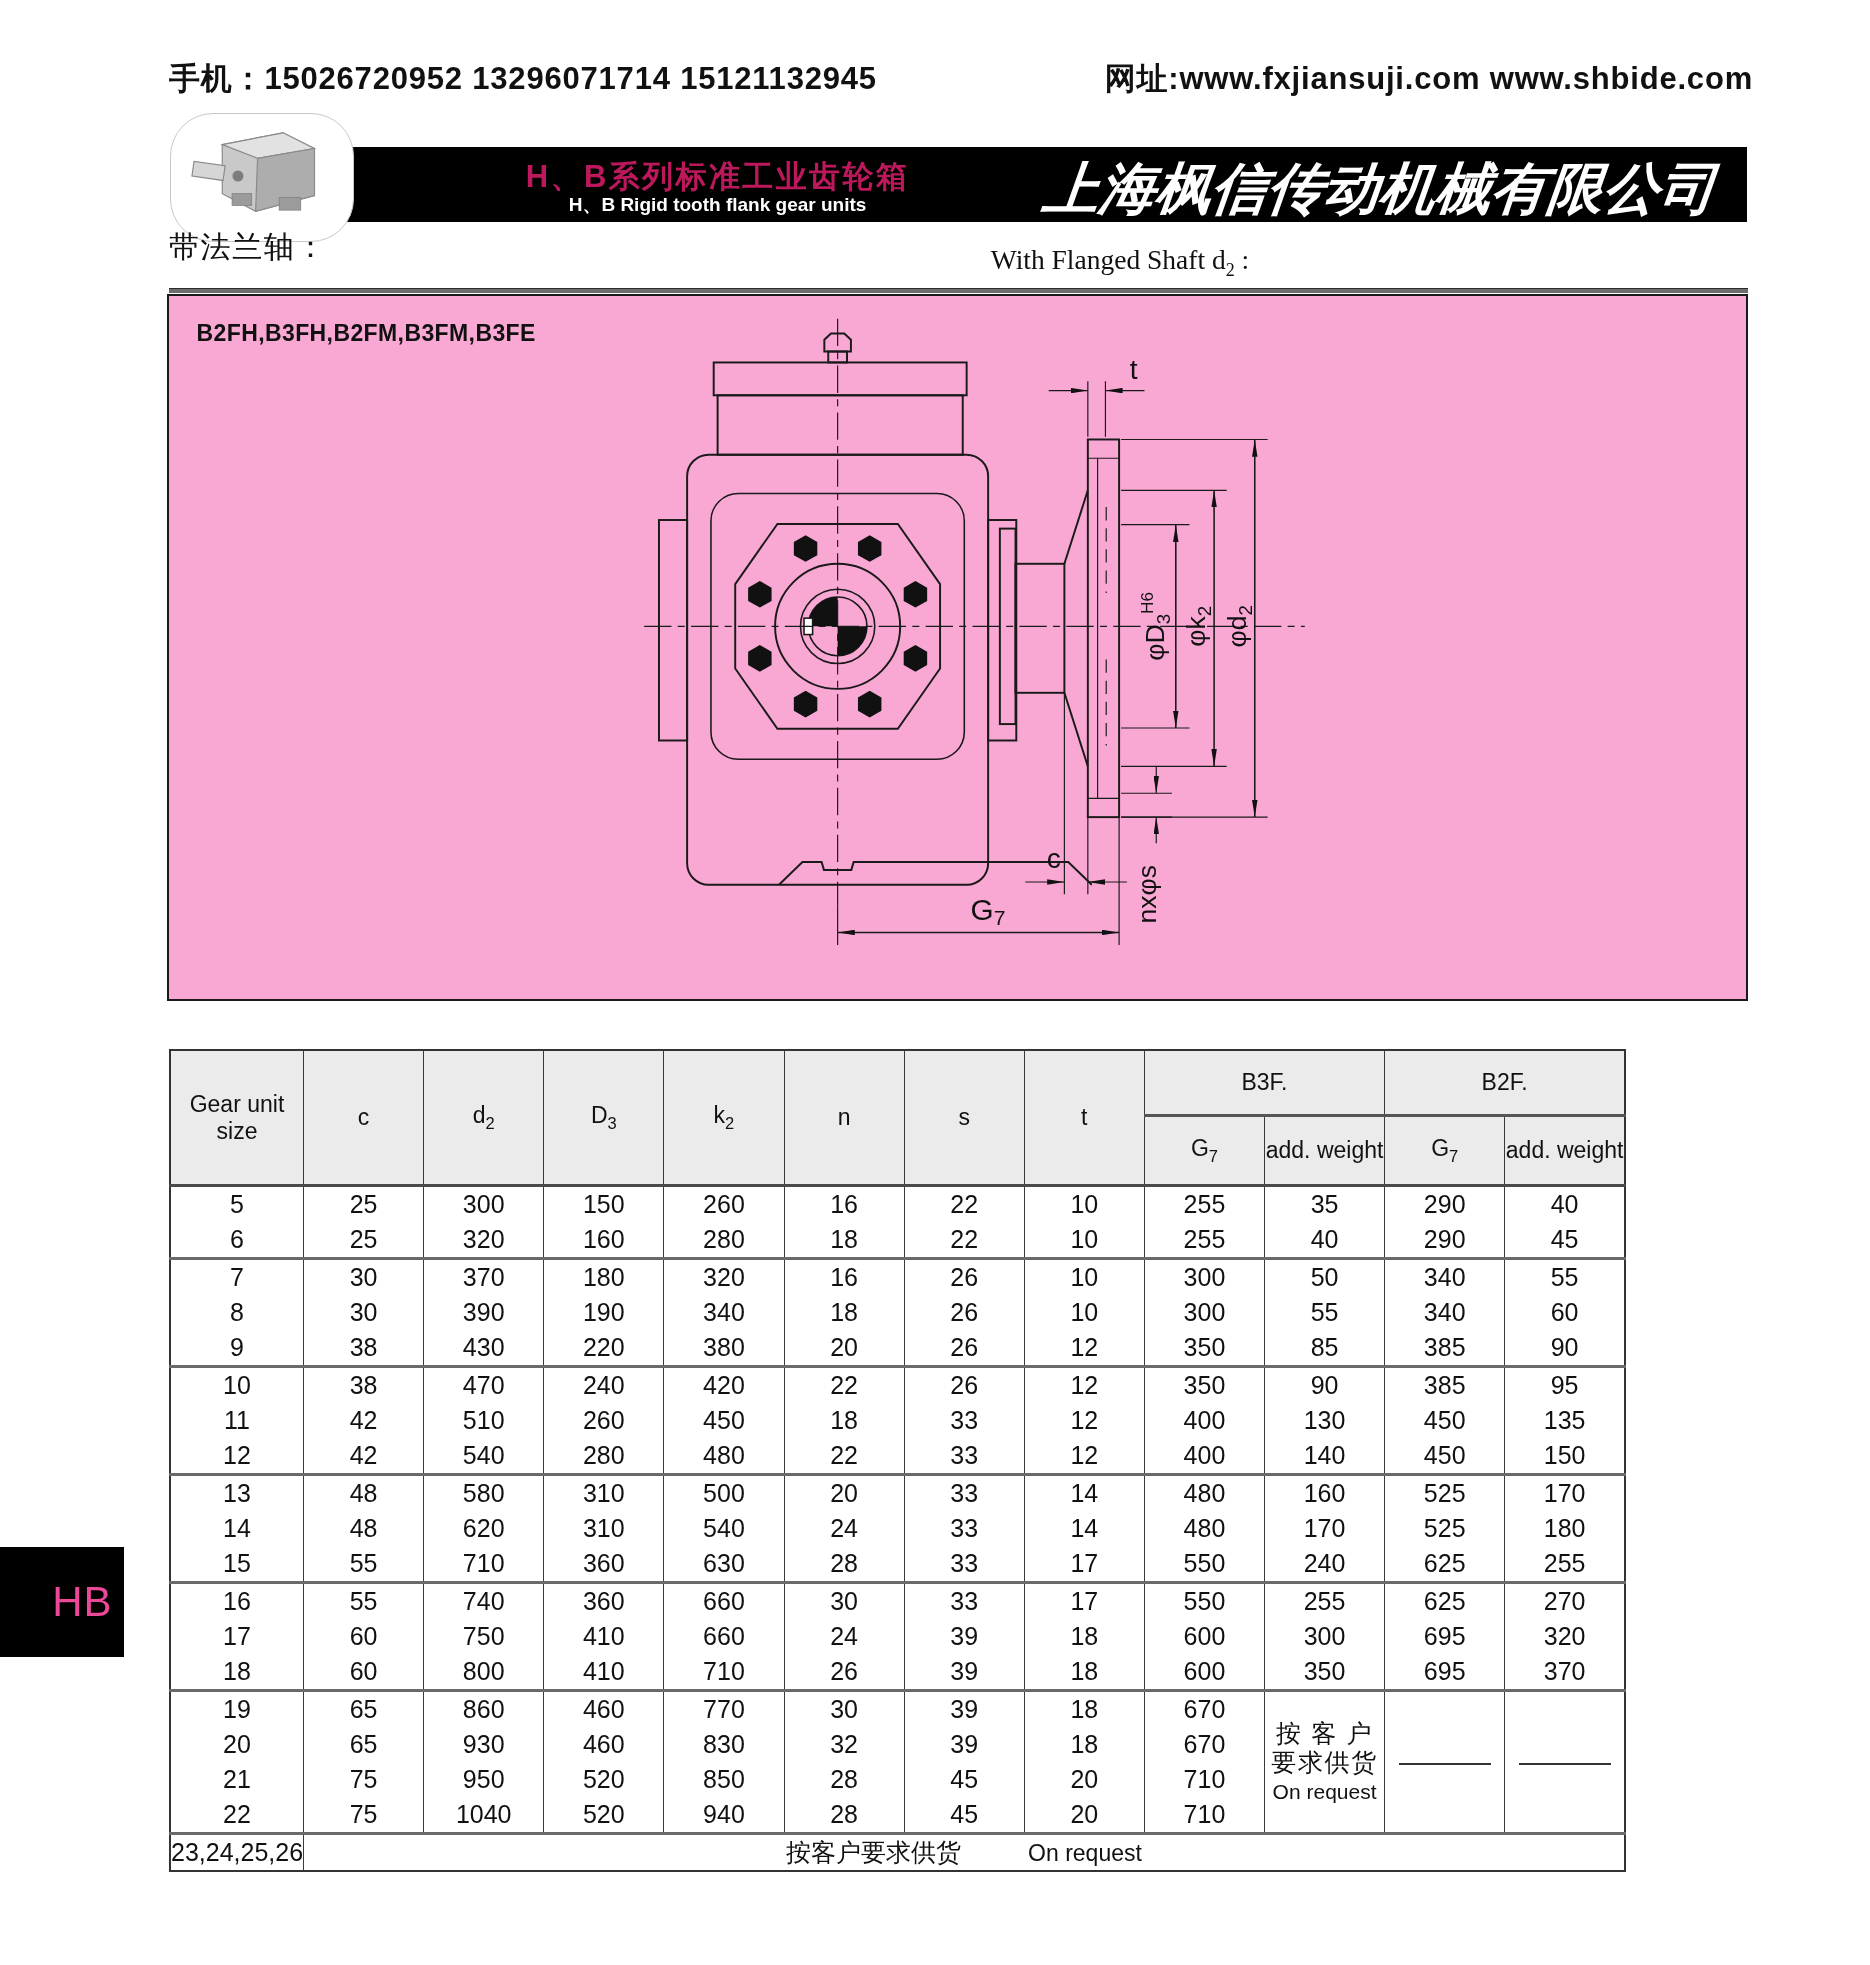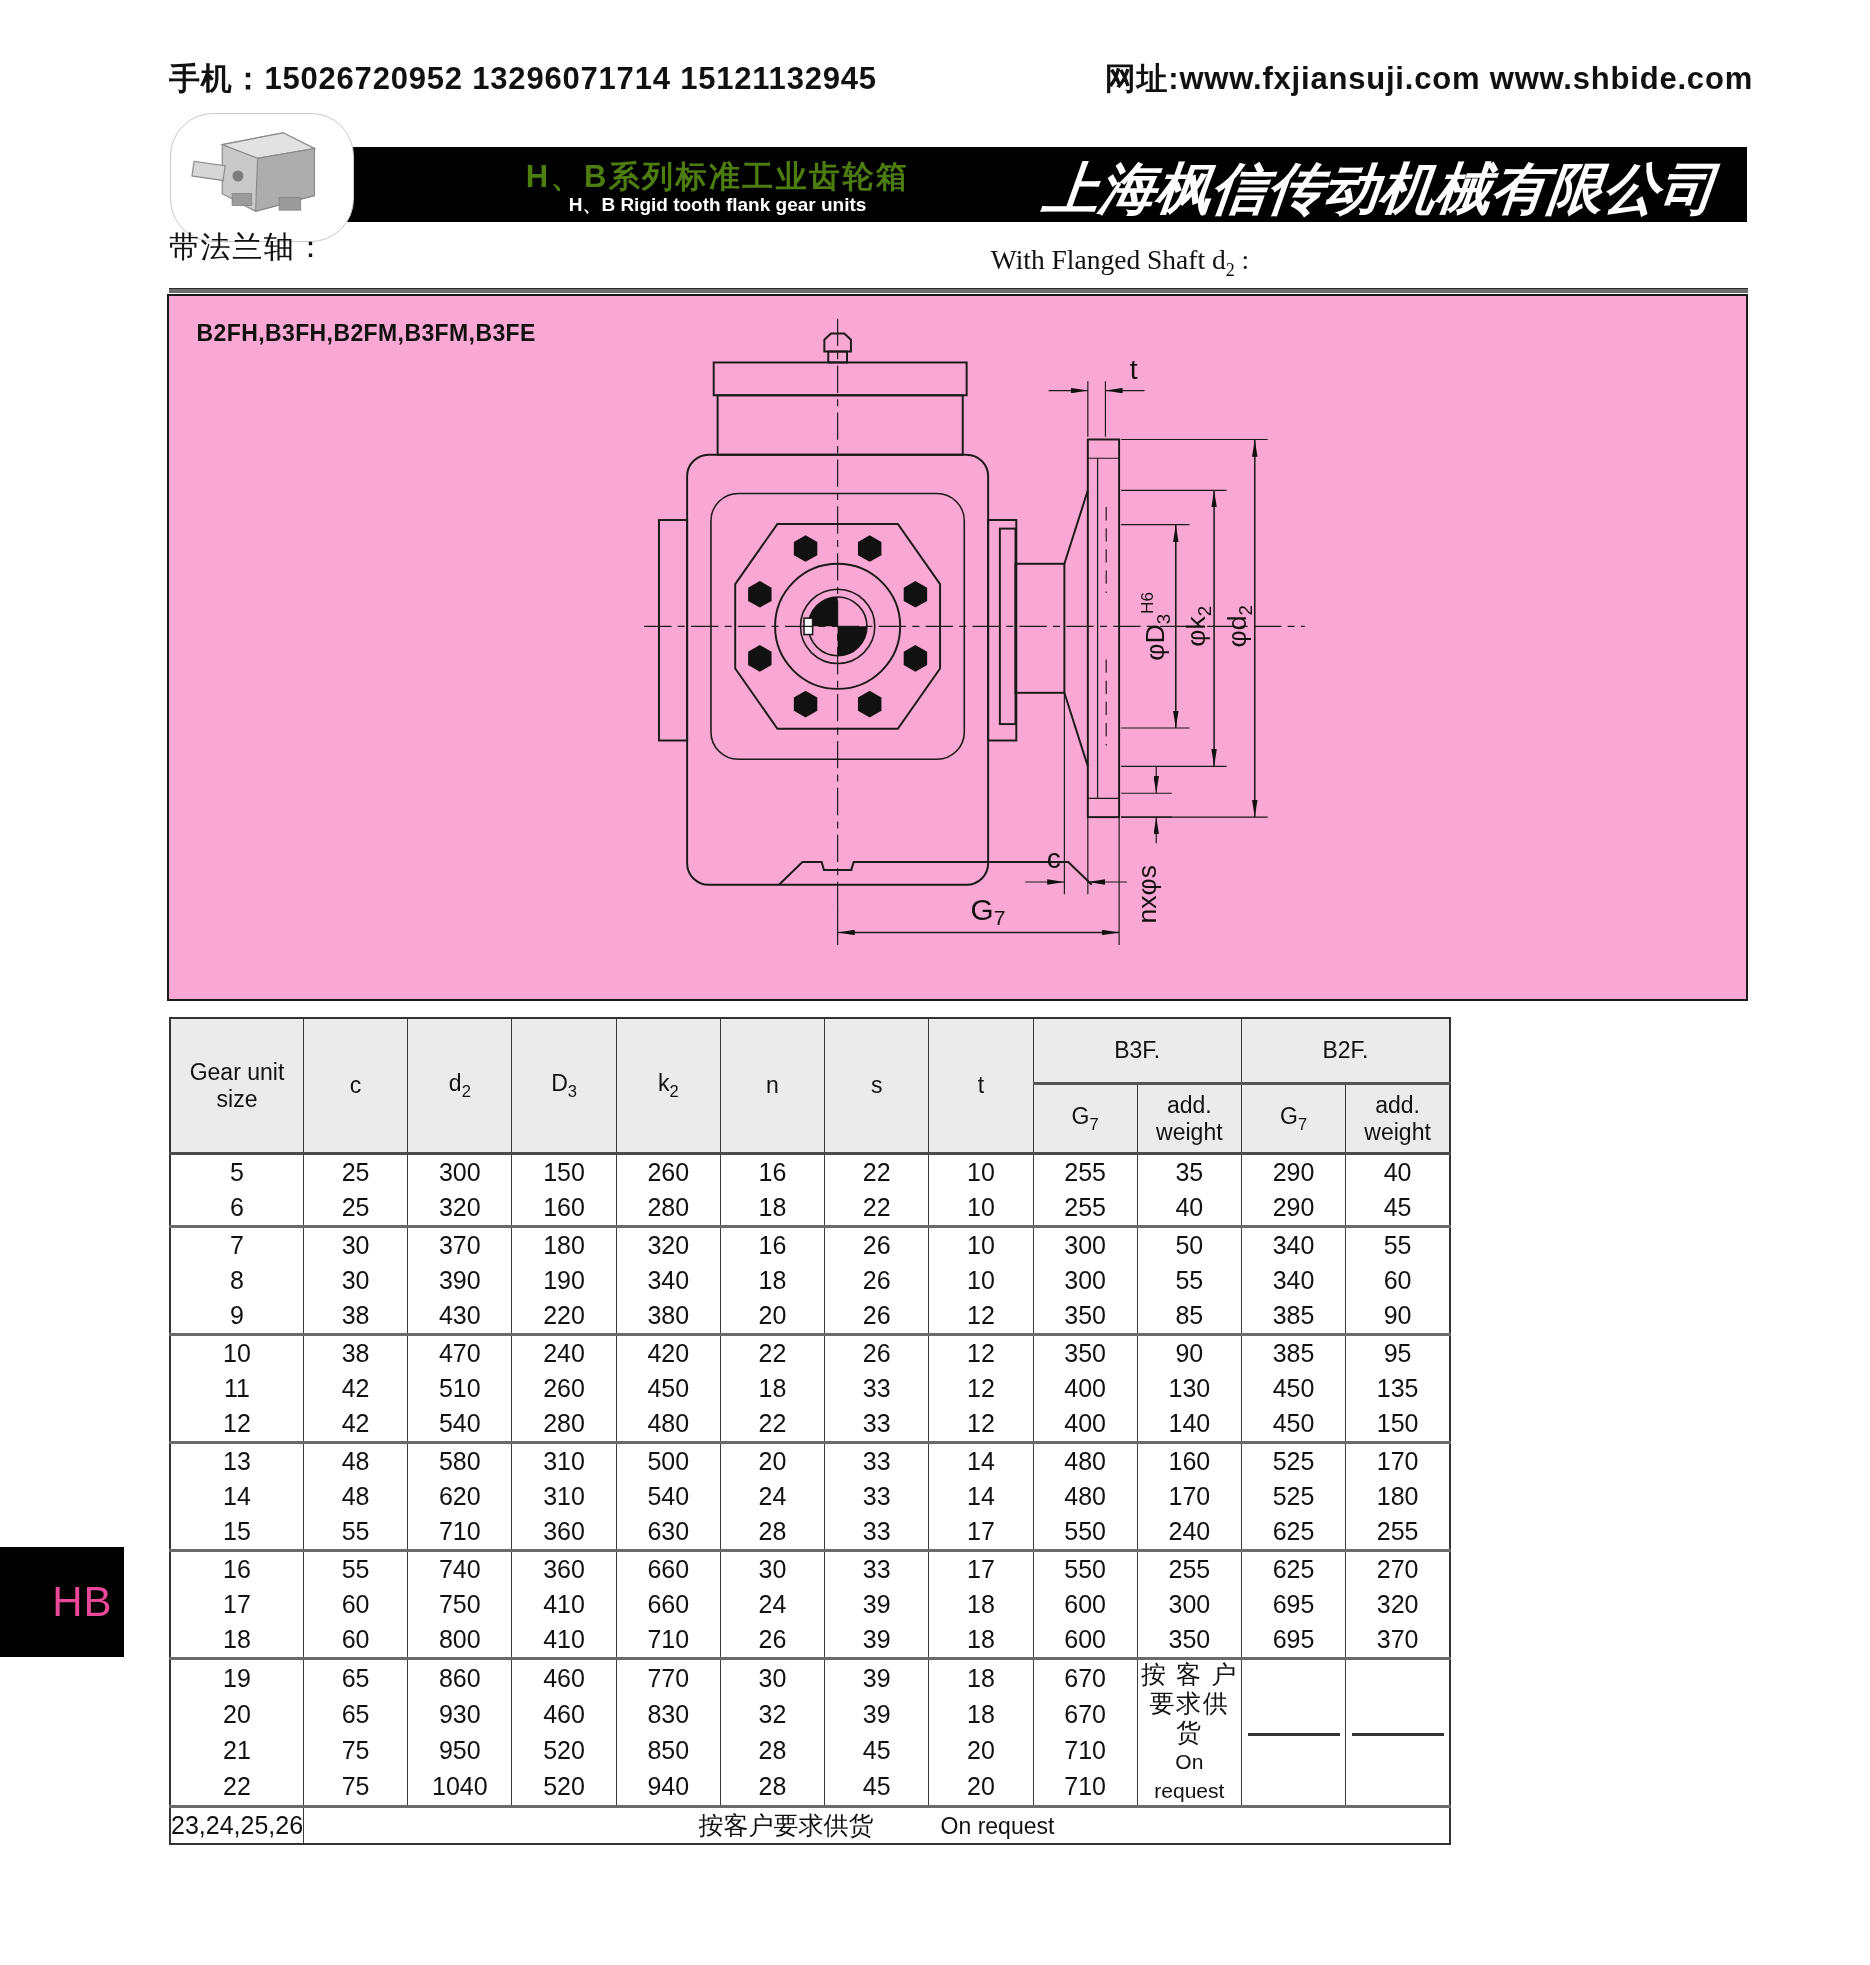--- a/index.html
+++ b/index.html
@@ -6,38 +6,38 @@
   #page{position:relative;width:1871px;height:2647px;background:#ffffff;overflow:hidden;
         font-family:"Liberation Sans", sans-serif;color:#111;}
   
   #contact{position:absolute;left:169px;top:58px;width:1584px;display:flex;justify-content:space-between;
            font-size:31px;font-weight:bold;letter-spacing:0.8px;white-space:nowrap;}
   
   #banner-band{position:absolute;left:341px;top:147px;width:1406px;height:75px;background:#000;}
   #banner-bubble{position:absolute;left:170px;top:113px;width:182px;height:127px;background:#fff;
                  border:1.2px solid #c9c9c9;border-radius:43px;}
   #banner-photo{position:absolute;left:185px;top:121px;width:153px;height:110px;}
-  #banner-cn{position:absolute;left:468px;top:156px;width:499px;text-align:center;color:#4d7c0f;
+  #banner-cn{position:absolute;left:468px;top:156px;width:499px;text-align:center;color:#be185d;
              font-size:31px;font-weight:bold;letter-spacing:2.4px;white-space:nowrap;}
   #banner-en{position:absolute;left:468px;top:192px;width:499px;text-align:center;color:#fff;
              font-size:19px;font-weight:bold;white-space:nowrap;}
   #banner-company{position:absolute;left:1010px;top:152px;width:739px;text-align:center;color:#fff;
              font-size:56px;font-weight:bold;font-style:italic;transform:skewX(-6deg);
              font-family:"Liberation Serif", serif;white-space:nowrap;}
   
   #sec-cn{position:absolute;left:169px;top:227px;font-size:30px;font-weight:normal;letter-spacing:1.6px;}
   #sec-en{position:absolute;left:900px;top:244px;width:440px;text-align:center;font-size:27.5px;font-weight:normal;
           font-family:"Liberation Serif", serif;white-space:nowrap;}
   #sec-en sub{font-size:18px;}
   #gray-rule{position:absolute;left:169px;top:288px;width:1579px;height:3.9px;background:#6d6d6d;border-top:1.2px solid #2b2b2b;}
   
   #draw-box{position:absolute;left:167px;top:294px;width:1577px;height:703px;border:2px solid #1a1a1a;background:#f9a8d4;}
   #models{position:absolute;left:27.5px;top:23.6px;font-size:23px;font-weight:bold;letter-spacing:0.4px;}
   
-  #dim-table-wrap{position:absolute;left:169px;top:1017px;width:1282px;border-radius:18px;}
+  #dim-table-wrap{position:absolute;left:169px;top:1049px;width:1457px;border-radius:18px;}
   table.dim{border-collapse:collapse;width:100%;table-layout:fixed;border:2.4px solid #333;}
   table.dim th, table.dim td{border-left:1.2px solid #3a3a3a;border-right:1.2px solid #3a3a3a;
       border-top:none;border-bottom:none;text-align:center;padding:0;}
   table.dim thead th{background:#ebebeb;font-weight:normal;font-size:23px;}
   table.dim thead{border-bottom:3.9px solid #4a4a4a;}
   table.dim thead tr.tier1 th.grp{border-bottom:3.1px solid #555;height:63px;}
   table.dim thead tr.tier2 th{height:67px;}
   table.dim td{font-size:25px;height:35px;}
   tbody.grp-sep{border-top:3.9px solid #6a6a6a;}
   td.note-cell{font-size:22px;line-height:29px;letter-spacing:1.6px;}

